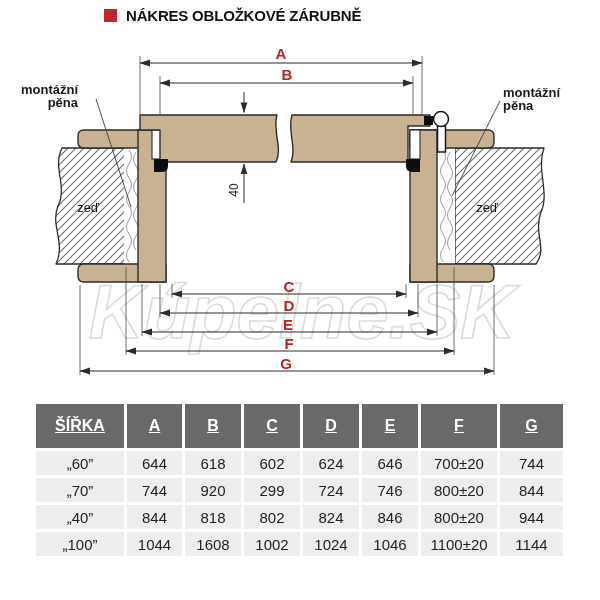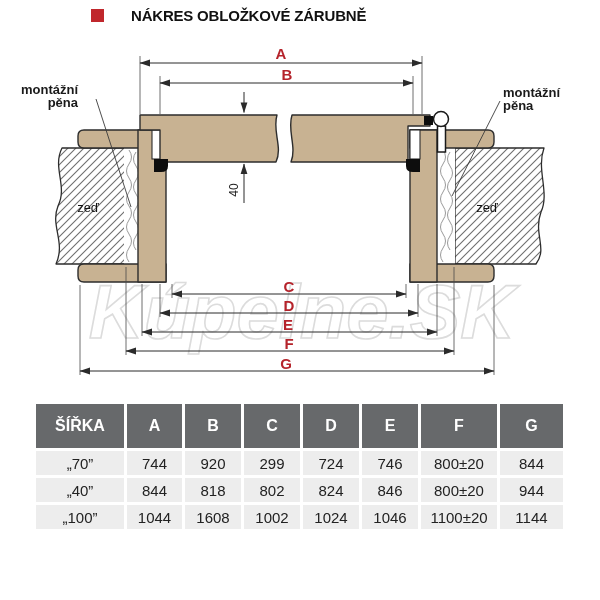--- a/index.html
+++ b/index.html
@@ -1,18 +1,18 @@
 <!DOCTYPE html>
 <html><head>
 <meta charset="utf-8">
 <style>
   html,body{margin:0;padding:0;background:#fff;}
   .stage{position:relative;width:600px;height:600px;background:#fff;overflow:hidden;
          font-family:"Liberation Sans",sans-serif;}
-  .title-row{position:absolute;left:91px;top:7px;display:flex;align-items:center;gap:27px;}
+  .title-row{position:absolute;left:104px;top:7px;display:flex;align-items:center;gap:9px;}
   .title-bullet{width:13px;height:13px;background:#c0272c;}
   .title-text{font-size:15px;font-weight:bold;letter-spacing:-0.2px;color:#111;white-space:nowrap;}
   svg.diagram{position:absolute;left:0;top:0;}
   
   .shape{fill:#c8b292;stroke:#2d2d2d;stroke-width:1.4;stroke-linejoin:round;}
   .wallsh{fill:url(#hatch);stroke:#2d2d2d;stroke-width:1.3;stroke-linejoin:round;}
   .notch{fill:#ffffff;stroke:#2d2d2d;stroke-width:1.1;}
   .seal{fill:#0d0d0d;stroke:none;}
   .hingepart{fill:#ffffff;stroke:#1a1a1a;stroke-width:1.5;}
   .foambase{fill:#ffffff;stroke:none;}
@@ -22,21 +22,21 @@
   .leader{stroke:#3a3a3a;stroke-width:0.9;fill:none;}
   .dimletter{fill:#b5232b;font-size:15px;font-weight:bold;text-anchor:middle;}
   .smalllabel{fill:#1a1a1a;font-size:13px;font-weight:600;}
   .zedlabel{fill:#111;font-size:13px;text-anchor:middle;}
   .thick{fill:#222;font-size:12px;text-anchor:middle;}
   .wm{fill:rgba(255,255,255,0.55);stroke:#dcdcdc;stroke-width:1.6;
       font-size:76px;font-weight:bold;font-style:italic;text-anchor:middle;}
   
   table.sizes{position:absolute;left:33px;top:401px;border-collapse:separate;border-spacing:3px;}
   table.sizes th{background:#67696b;color:#fff;font-size:16px;font-weight:bold;height:44px;
-                 text-align:center;vertical-align:middle;padding:0;}
+                 text-align:center;vertical-align:middle;padding:0;text-decoration:underline;}
   table.sizes td{background:#ededed;color:#222;font-size:15px;height:24px;text-align:center;
                  vertical-align:middle;padding:0;}
 </style>
 </head>
 <body>
 
 <div class="stage">
 
   <div class="title-row">
     <div class="title-bullet"></div>
@@ -157,20 +157,30 @@
         <th>B</th>
         <th>C</th>
         <th>D</th>
         <th>E</th>
         <th>F</th>
         <th>G</th>
       </tr>
     </thead>
     <tbody>
       <tr>
+        <td>„60”</td>
+        <td>644</td>
+        <td>618</td>
+        <td>602</td>
+        <td>624</td>
+        <td>646</td>
+        <td>700±20</td>
+        <td>744</td>
+      </tr>
+      <tr>
         <td>„70”</td>
         <td>744</td>
         <td>920</td>
         <td>299</td>
         <td>724</td>
         <td>746</td>
         <td>800±20</td>
         <td>844</td>
       </tr>
       <tr>

